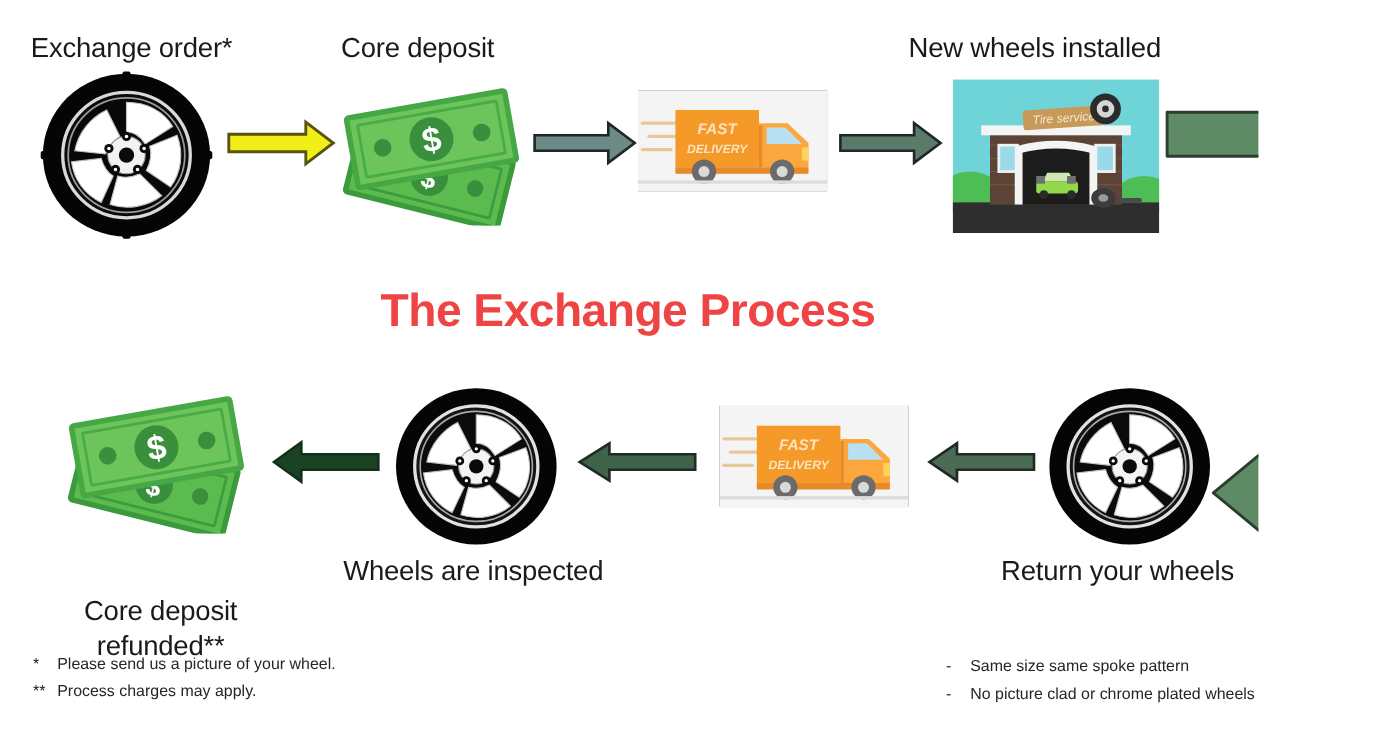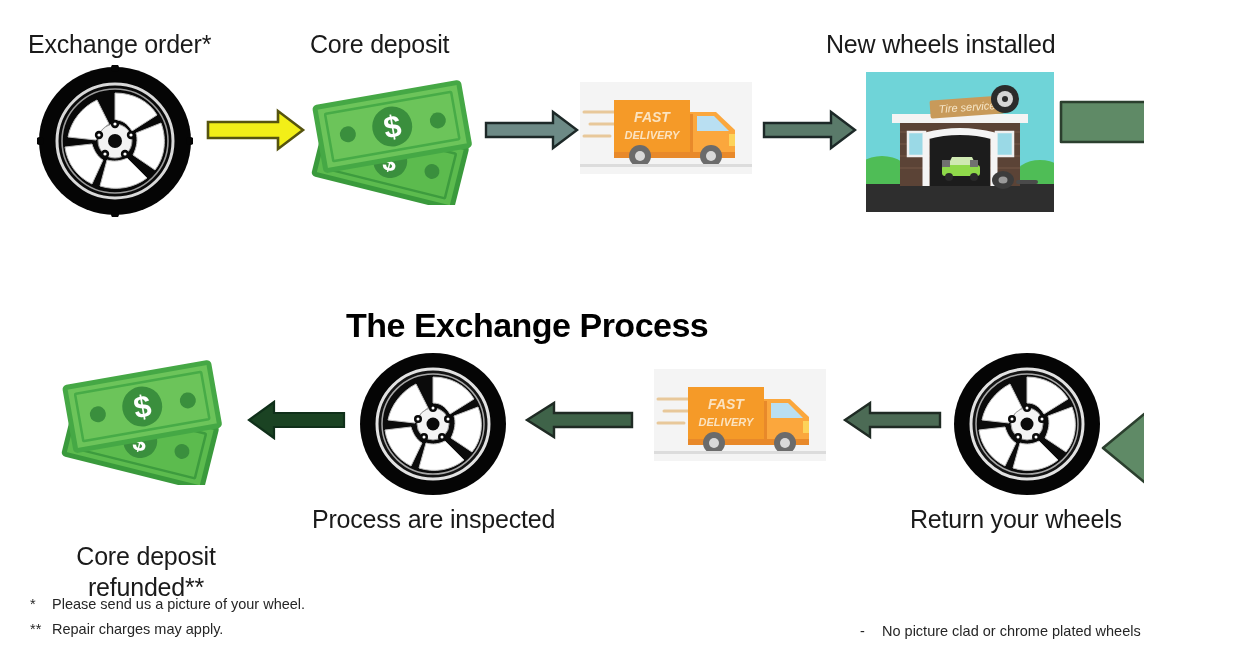--- a/index.html
+++ b/index.html
@@ -30,26 +30,25 @@
   }
   .step-label.two-line {
     white-space: normal;
     text-align: center;
     line-height: 1.25;
     margin-top: 36px;
   }
   .title {
     position: absolute;
     font-family: "Liberation Sans", sans-serif;
-    font-size: 34px;
+    font-size: 42px;
     font-weight: bold;
-    color: #000000;
+    color: #ef4444;
     white-space: nowrap;
     letter-spacing: -0.5px;
-    margin-top: 48px;
   }
   .footnote {
     position: absolute;
     font-family: "Liberation Sans", sans-serif;
     font-size: 14.5px;
     color: #262626;
     white-space: nowrap;
   }
   .footnote .mark {
     display: inline-block;
@@ -370,21 +369,21 @@
       <g fill="#ffffff">
         <circle cx="75" cy="57" r="1.5"></circle>
           <circle cx="90" cy="68" r="1.5"></circle>
         <circle cx="84" cy="86" r="1.5"></circle>
           <circle cx="66" cy="86" r="1.5"></circle>
         <circle cx="60" cy="68" r="1.5"></circle>
       </g>
     </svg>
   </div>
 
-  <div class="step-label" style="left:312px; top:505px;">Process are inspected</div>
+  <div class="step-label" style="left:312px; top:505px;">Wheels are inspected</div>
 
   <div class="arrow" style="left:246px; top:400px;">
     <svg width="100" height="40" viewBox="0 0 100 40">
       <path d="M98 13 L28 13 L28 2 L3 20 L28 38 L28 27 L98 27 Z" fill="#1b4323" stroke="#10301a" stroke-width="2.2" stroke-linejoin="miter"></path>
     </svg>
   </div>
 
   <div class="money" style="left:55px; top:350px;">
     <svg width="180" height="135" viewBox="0 0 180 135">
       <g transform="rotate(14 85 92)">
@@ -405,20 +404,23 @@
       </g>
     </svg>
   </div>
 
   <div class="step-label two-line" style="left:30px; top:505px; width:232px;">Core deposit refunded**</div>
 
   <div class="footnote" style="left:30px; top:596px;">
     <span class="mark">*</span><span>Please send us a picture of your wheel.</span>
   </div>
   <div class="footnote" style="left:30px; top:621px;">
-    <span class="mark">**</span><span>Repair charges may apply.</span>
-  </div>
-
+    <span class="mark">**</span><span>Process charges may apply.</span>
+  </div>
+
+  <div class="footnote" style="left:860px; top:598px;">
+    <span class="mark">-</span><span>Same size same spoke pattern</span>
+  </div>
   <div class="footnote" style="left:860px; top:623px;">
     <span class="mark">-</span><span>No picture clad or chrome plated wheels</span>
   </div>
 
 </div>
 
 </body></html>

